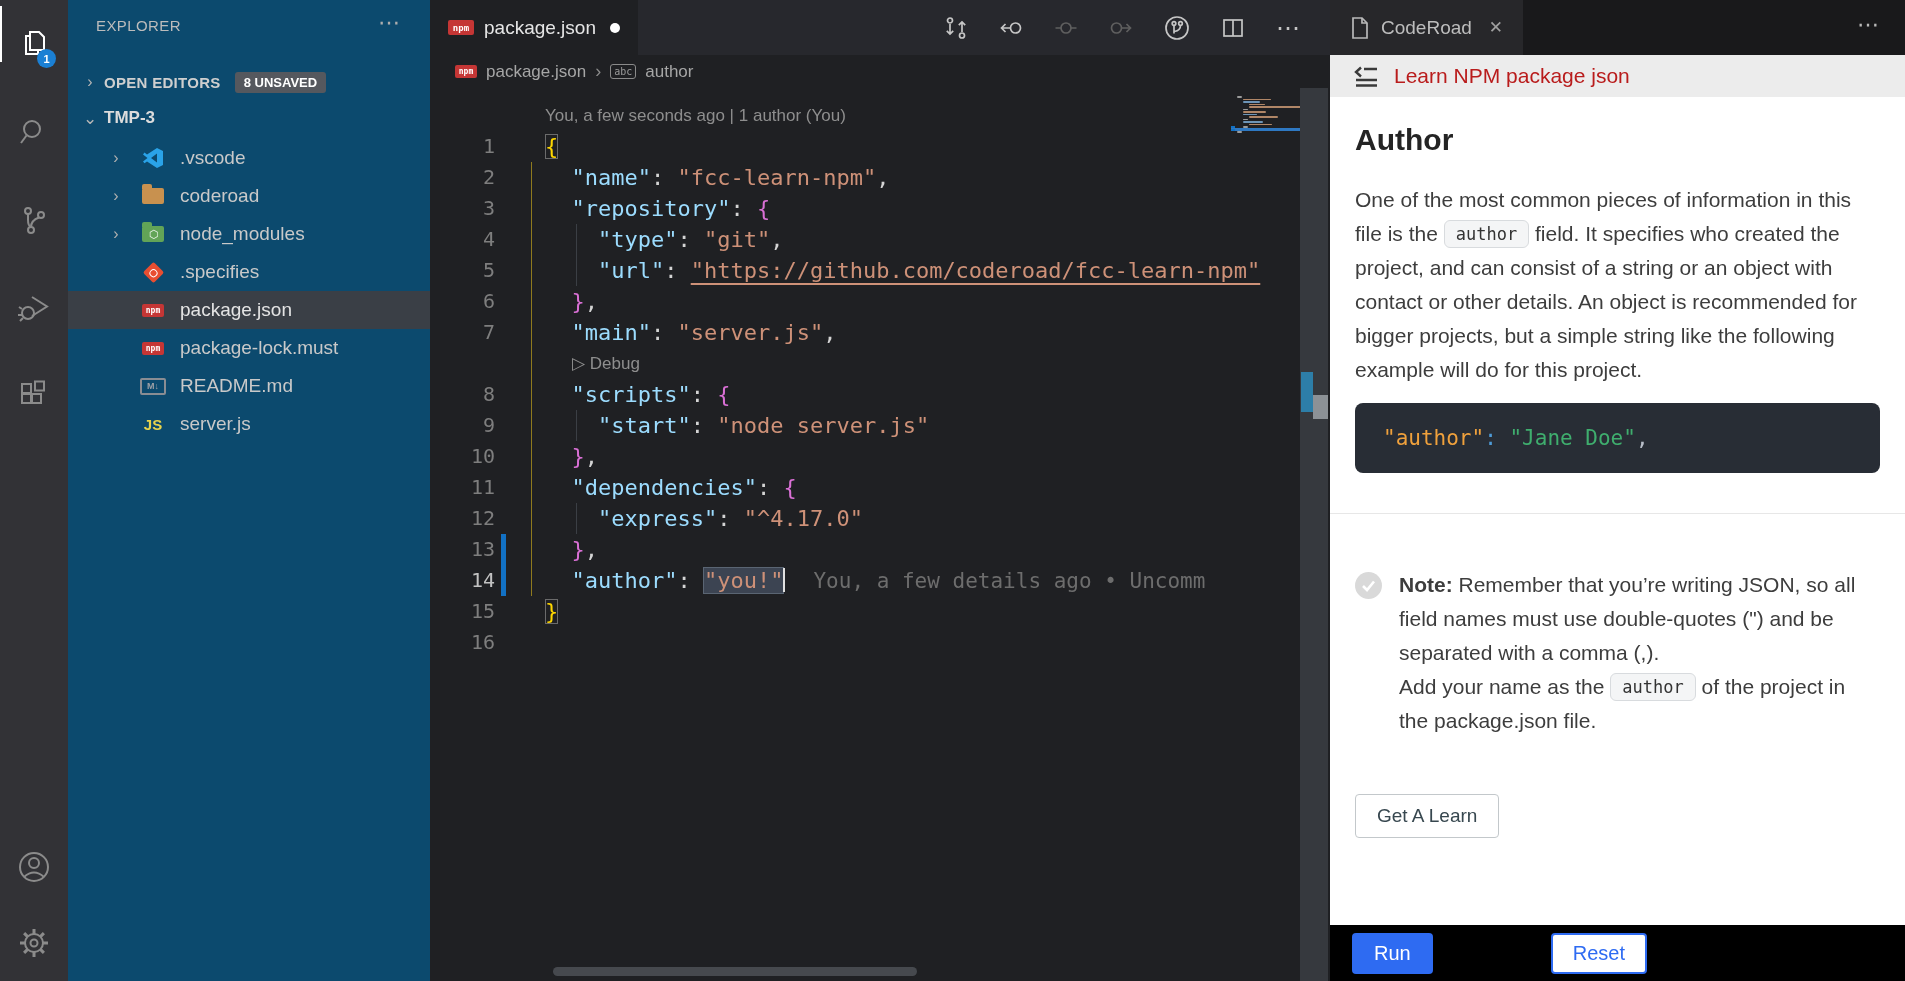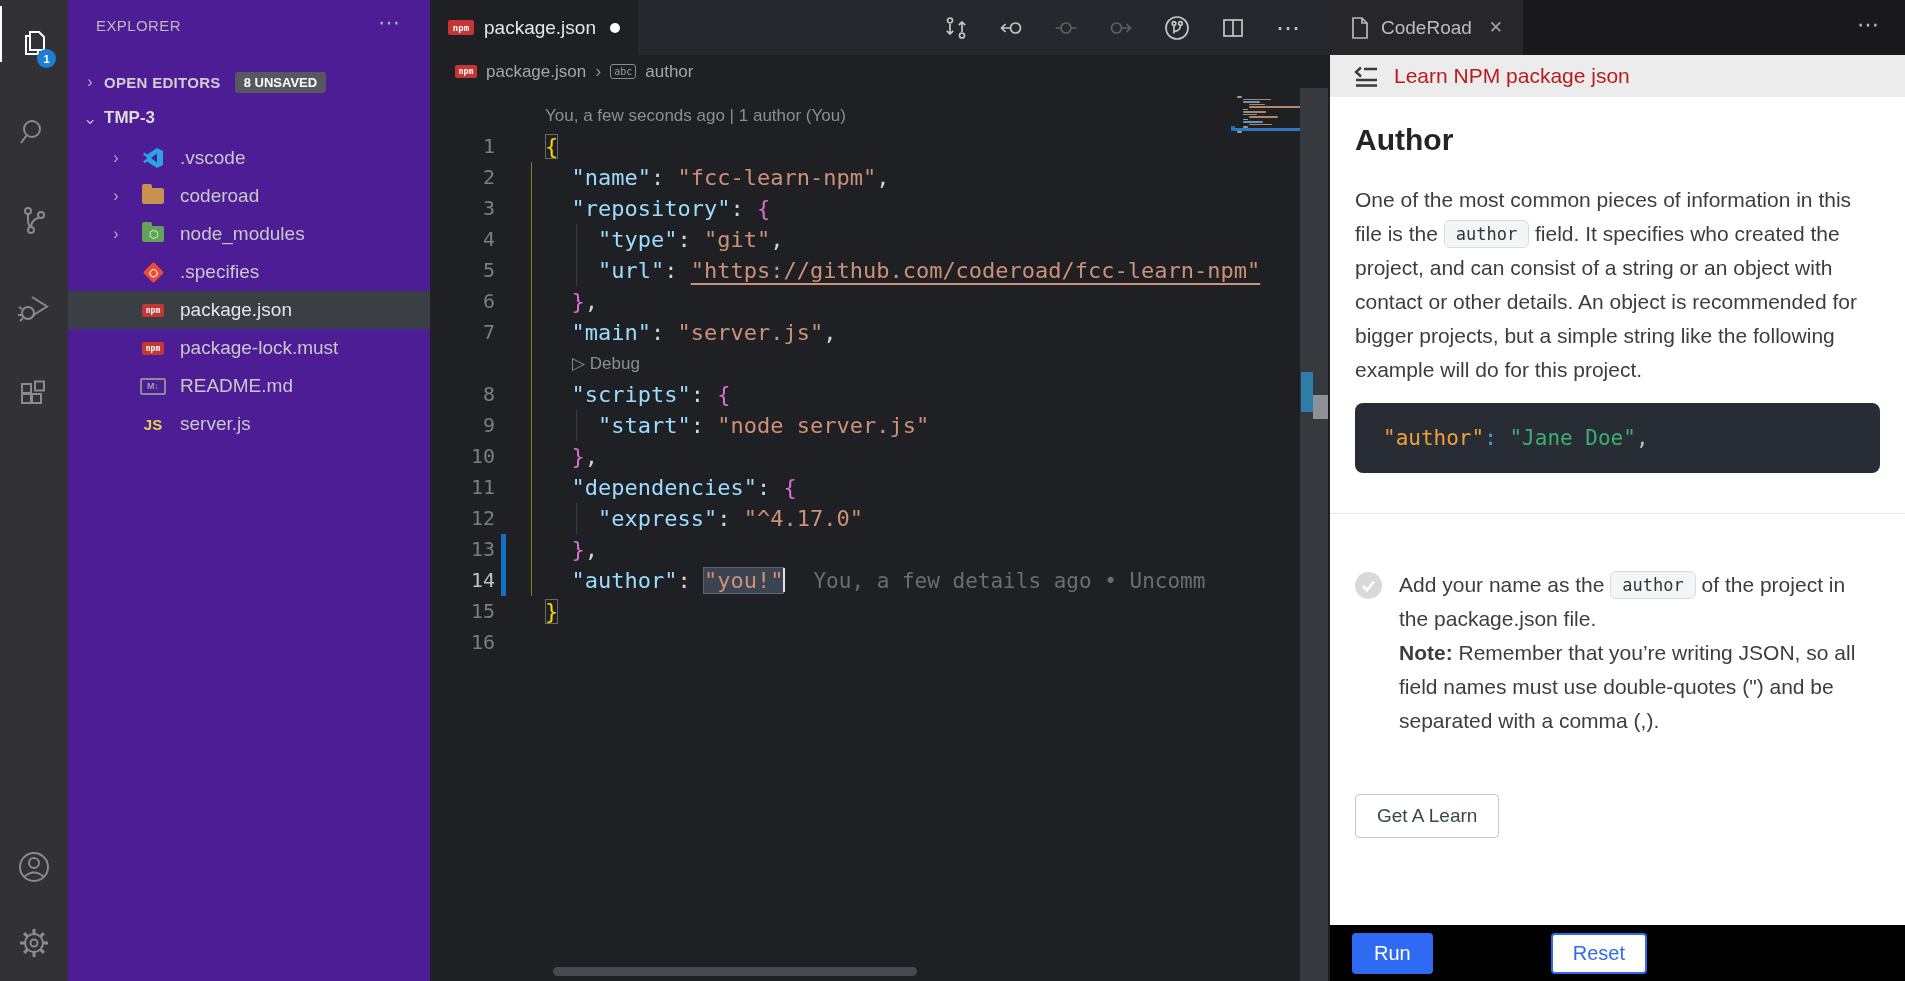--- a/index.html
+++ b/index.html
@@ -11,21 +11,21 @@
   .activity{position:absolute;left:0;top:0;width:68px;height:100%;background:#323236;z-index:5}
   .act-item{position:relative;width:68px;height:88px;display:flex;align-items:center;justify-content:center;color:#8b8b8b;cursor:pointer}
   .act-item.active{color:#fff}
   .act-item.active::before{content:"";position:absolute;left:0;top:6px;bottom:26px;width:2px;background:#fff}
   .act-bottom{position:absolute;bottom:0;left:0;width:68px}
   .act-bottom .act-item{height:76px}
   .act-badge{position:absolute;right:12px;bottom:20px;width:19px;height:19px;border-radius:50%;background:#1b80d4;
              color:#fff;font-size:11px;font-weight:bold;display:flex;align-items:center;justify-content:center}
 
   
-  .sidebar{position:absolute;left:68px;top:0;width:362px;height:100%;background:#4c1d95;color:#c9c9c9;z-index:4}
+  .sidebar{position:absolute;left:68px;top:0;width:362px;height:100%;background:#0c4a6e;color:#c9c9c9;z-index:4}
   .sb-title{position:absolute;left:28px;top:17px;font-size:15px;color:#bcbcbc;letter-spacing:.4px}
   .sb-more{position:absolute;right:30px;top:10px;font-size:22px;color:#aeaeae;cursor:pointer}
   .sb-row{position:absolute;left:0;width:100%;height:36px;display:flex;align-items:center}
   .sb-chev{width:20px;margin-left:12px;font-size:16px;color:#b5b5b5;text-align:center}
   .sb-chev.down{font-size:17px}
   .sb-label{margin-left:4px;font-weight:bold;font-size:15px;color:#cfcfcf;letter-spacing:.3px}
   .sb-label.root{font-size:17px;color:#dcdcdc;letter-spacing:0}
   .sb-badge{margin-left:14px;background:#55585e;color:#fff;font-size:13px;font-weight:bold;
             padding:3px 9px;border-radius:3px}
   .tree{position:absolute;left:0;top:139px;width:100%}
@@ -437,22 +437,22 @@
       <div class="para" id="lessonPara">One of the most common pieces of information in this file is the <span class="chip">author</span> field. It specifies who created the project, and can consist of a string or an object with contact or other details. An object is recommended for bigger projects, but a simple string like the following example will do for this project.</div>
       <div class="codeblock"><span class="cb-key">"author"</span><span class="cb-colon">:</span> <span class="cb-val">"Jane Doe"</span><span class="cb-comma">,</span></div>
       <div class="pdivider"></div>
       <div class="task">
         <span class="check">
           <svg width="17" height="17" viewBox="0 0 17 17" fill="none" stroke="#ffffff" stroke-width="2.6">
             <path d="M3 9 L7 13 L14 4.5"></path>
           </svg>
         </span>
         <div class="task-text">
+          <div id="taskLine2"><strong>Note:</strong> Remember that you’re writing JSON, so all field names must use double-quotes (") and be separated with a comma (,).</div>
           <div id="taskLine1">Add your name as the <span class="chip">author</span> of the project in the package.json file.</div>
-          <div id="taskLine2"><strong>Note:</strong> Remember that you’re writing JSON, so all field names must use double-quotes (") and be separated with a comma (,).</div>
         </div>
       </div>
       <div class="hint-btn">Get A Learn</div>
     </div>
 
     <div class="pfoot">
       <button class="run-btn">Run</button>
       <button class="reset-btn">Reset</button>
     </div>
   </div>

